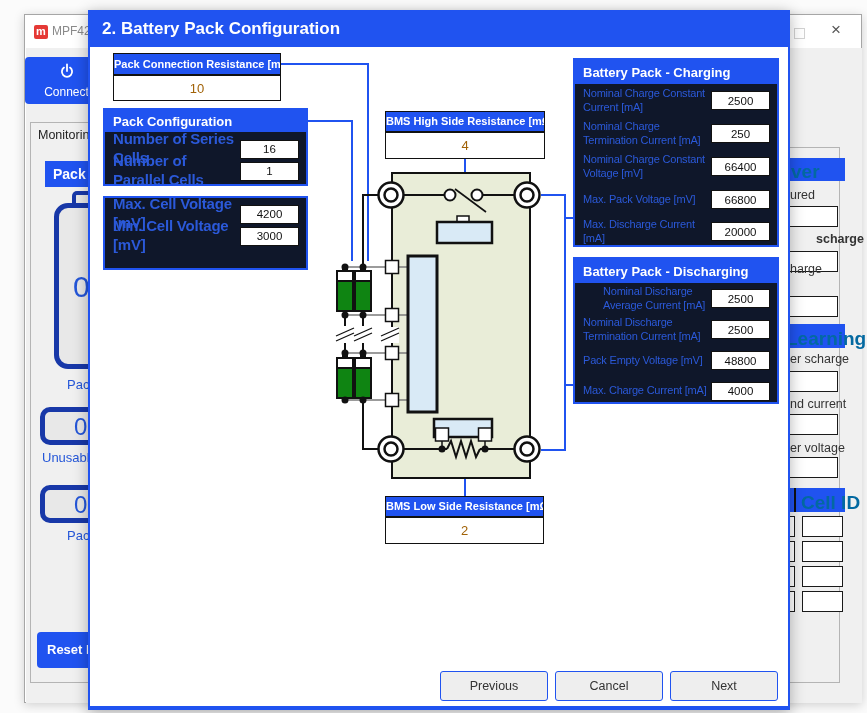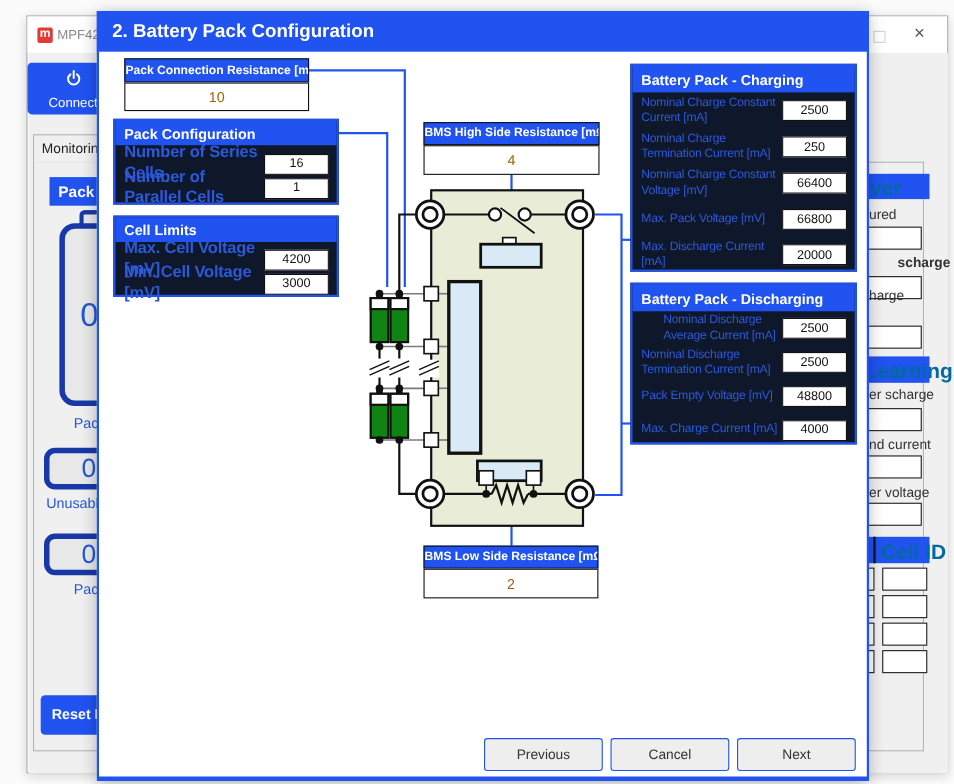--- a/index.html
+++ b/index.html
@@ -280,21 +280,20 @@
         <input class="pinput" value="16" style="">
       </div>
       <div class="prow">
         <div class="plabel">Number of Parallel Cells</div>
         <input class="pinput" value="1" style="">
       </div>
     </div>
   </div>
 
   <div class="abs panel panel-lr" style="left:103px;top:196px;width:205px;height:74px;">
-    <div class="phdr" style="height:22px;">Cell Limits</div>
     <div style="padding-top:5px;">
       <div class="prow">
         <div class="plabel">Max. Cell Voltage [mV]</div>
         <input class="pinput" value="4200" style="">
       </div>
       <div class="prow">
         <div class="plabel">Min. Cell Voltage [mV]</div>
         <input class="pinput" value="3000" style="">
       </div>
     </div>

